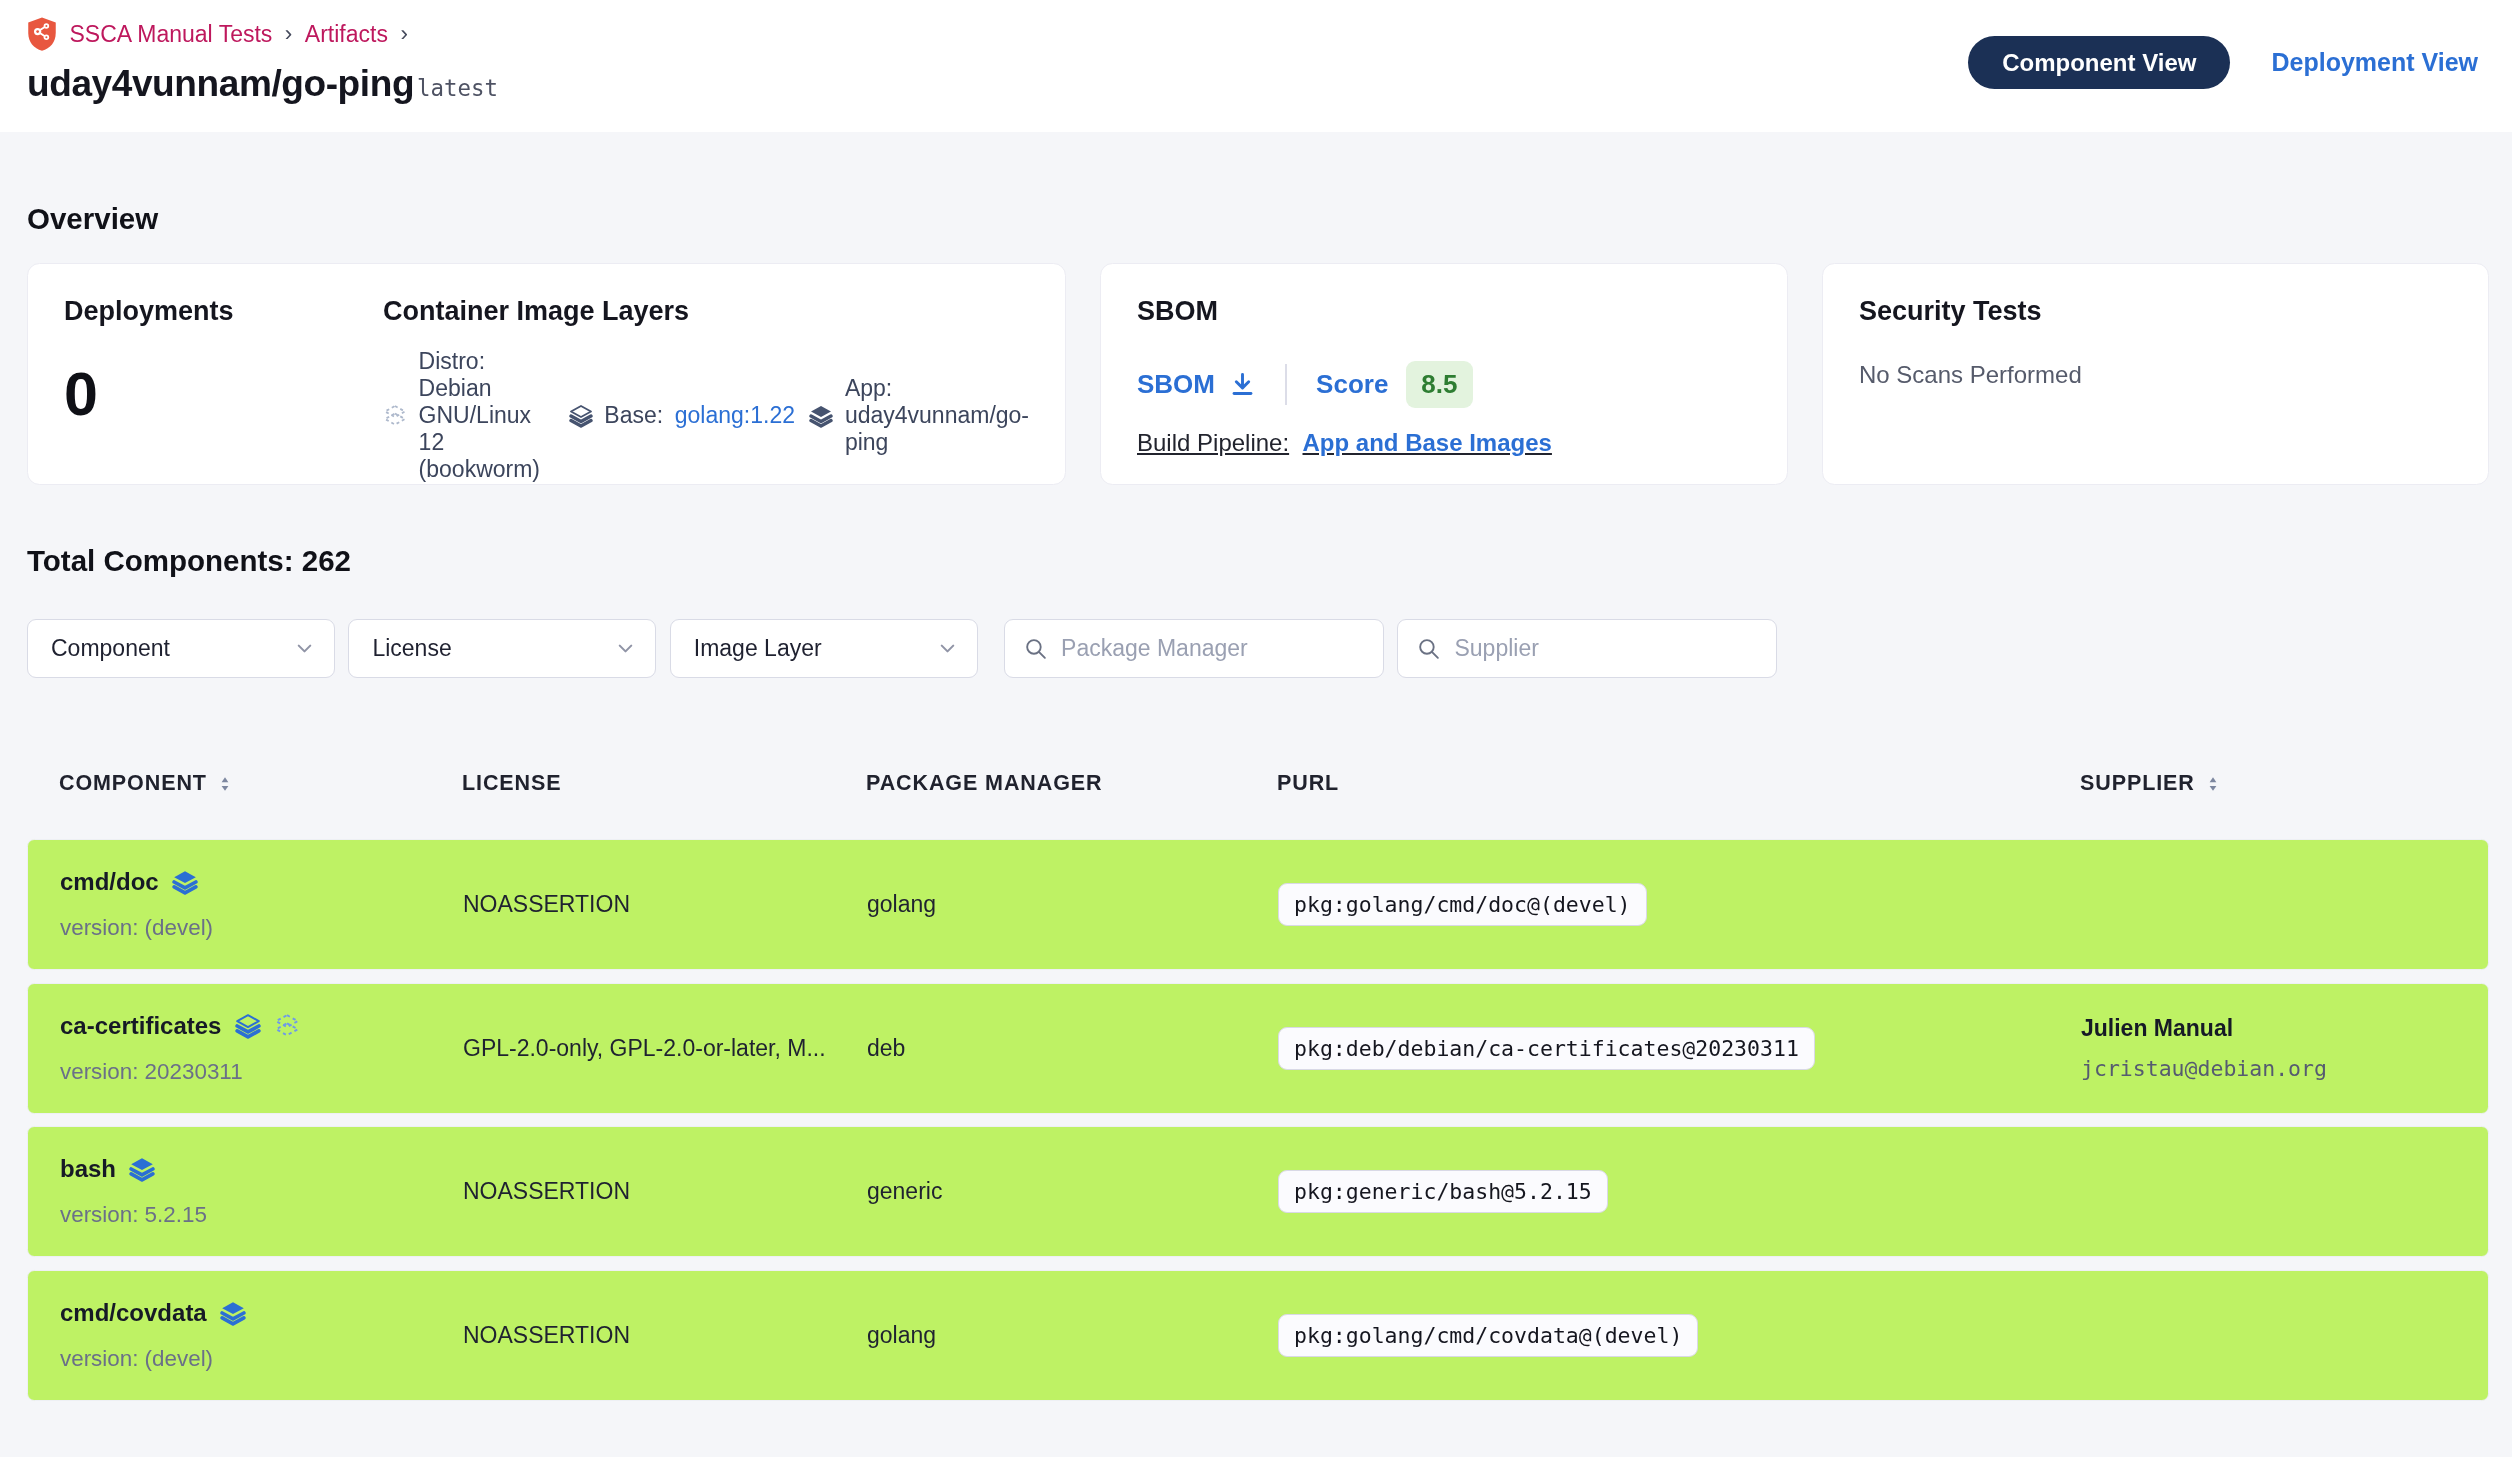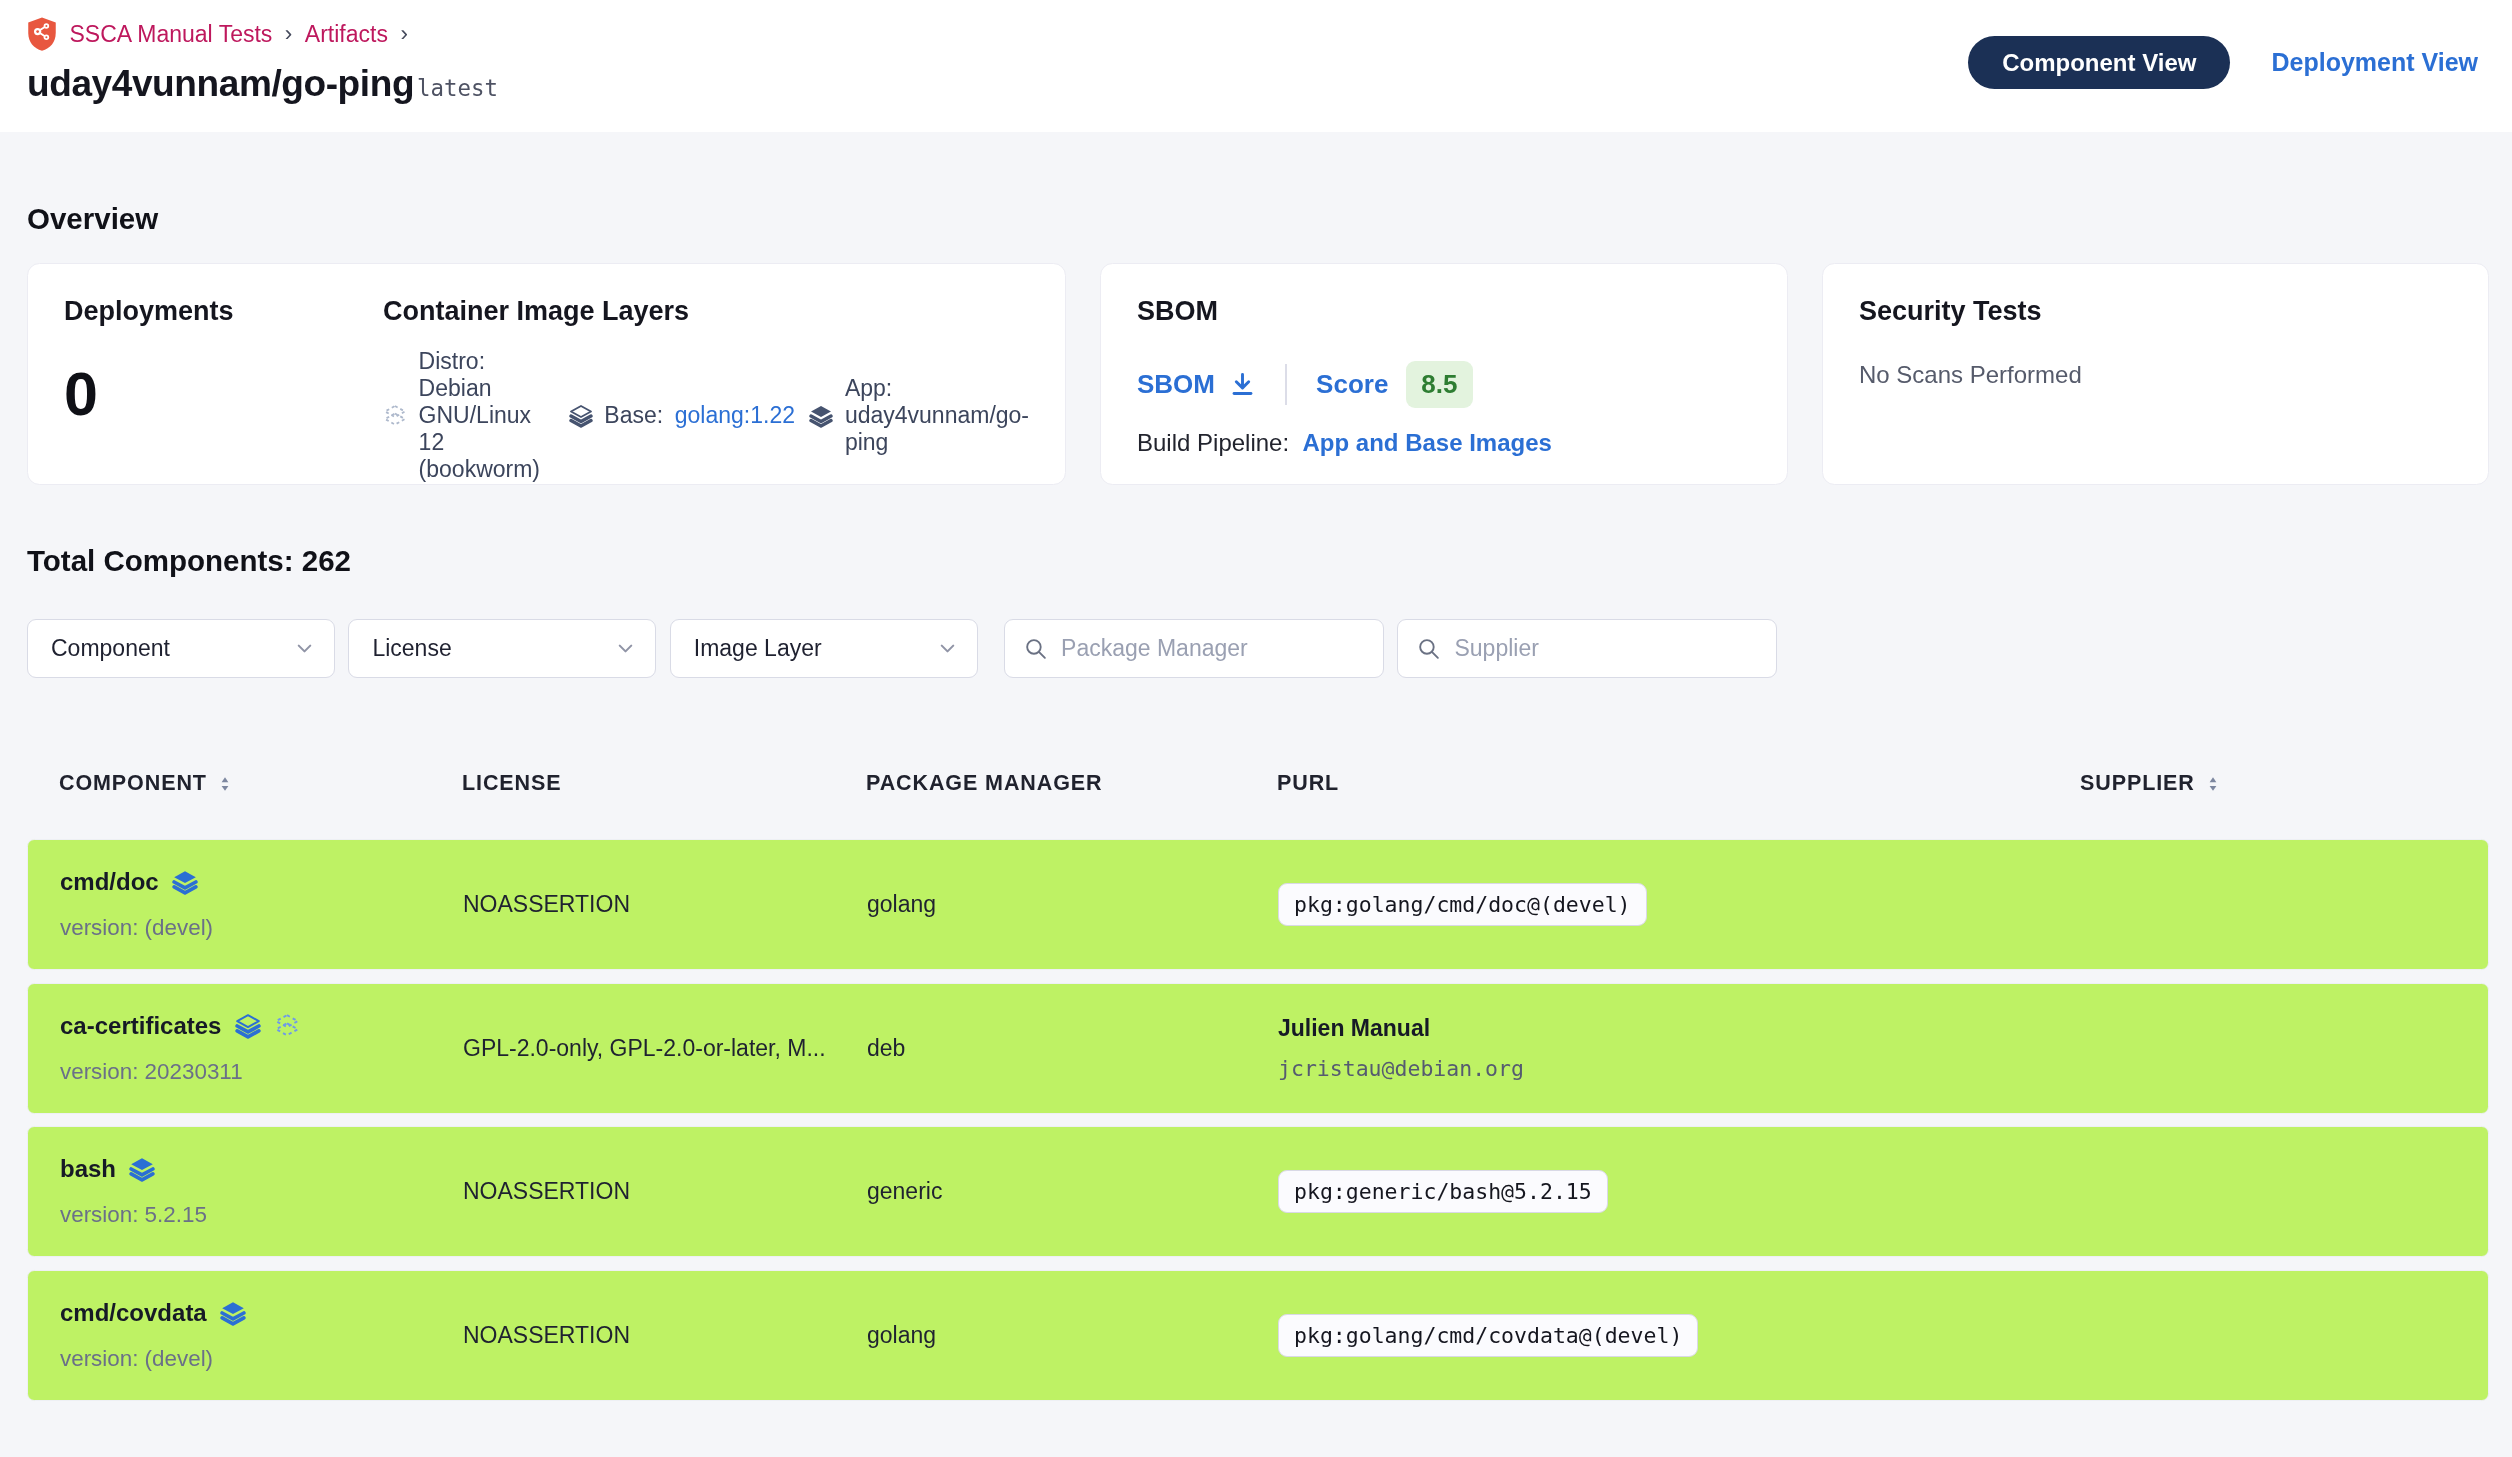--- a/index.html
+++ b/index.html
@@ -40,21 +40,21 @@
   .layers-list { margin-top:21.5px; display:flex; flex-direction:row; gap:14.3px; }
   .layer-item { display:flex; align-items:center; gap:11.6px; font-size:23px; color:#3c455c; }
   .layer-link { color:#2b6fd4; cursor:pointer; }
 
   .card-sbom { width:688px; }
   .sbom-row { margin-top:34px; display:flex; align-items:center; }
   .sbom-link { color:#2b6fd4; font-size:26px; font-weight:bold; display:flex; align-items:center; gap:14.3px; cursor:pointer; }
   .vdiv { width:1.8px; height:41px; background:#dcdde8; margin:0 29px; }
   .score-label { color:#2b6fd4; font-size:26px; font-weight:bold; }
   .score-badge { margin-left:18px; background:#e3f3de; color:#2e7d32; font-size:26px; font-weight:bold; padding:8px 15px; border-radius:9px; }
-  .pipeline-row { margin-top:21.5px; font-size:24px; color:#22242e; display:flex; align-items:center; gap:13.4px; }
+  .pipeline-row { margin-top:21.5px; font-size:24px; color:#22242e; display:flex; align-items:center; gap:13.4px;text-decoration:underline; }
   .pipeline-link { color:#2b6fd4; font-weight:bold; cursor:pointer; }
 
   .card-security { flex:1; }
   .no-scans { margin-top:34px; font-size:24px; color:#565b6b; }
 
   
   .filters { margin-top:41px; display:flex; gap:13.4px; align-items:center; }
   .select {
     width:308px; height:59px; background:#fff; border:0.9px solid #d9dbe6; border-radius:9px;
     display:flex; align-items:center; justify-content:space-between; padding:0 18px 0 23px;
@@ -310,20 +310,21 @@
               <use href="#sym-layers-half"></use>
             </svg>
           <svg class="icon ic-bluedash" width="26" height="26" viewBox="0 0 29 29">
               <use href="#sym-layers-dashed"></use>
             </svg>
         </div>
         <div class="version">version: 20230311</div>
       </div>
       <div class="cell-text">GPL-2.0-only, GPL-2.0-or-later, M...</div>
       <div class="cell-text">deb</div>
+      <div><span class="purl-chip mono">pkg:deb/debian/ca-certificates@20230311</span></div>
       <div class="supplier-cell">
         <span class="supplier-name">Julien Manual</span>
         <span class="supplier-email mono">jcristau@debian.org</span>
       </div>
     </div>
 
     <div class="trow">
       <div class="comp-cell">
         <div class="comp-name-row">
           <span>bash</span>

